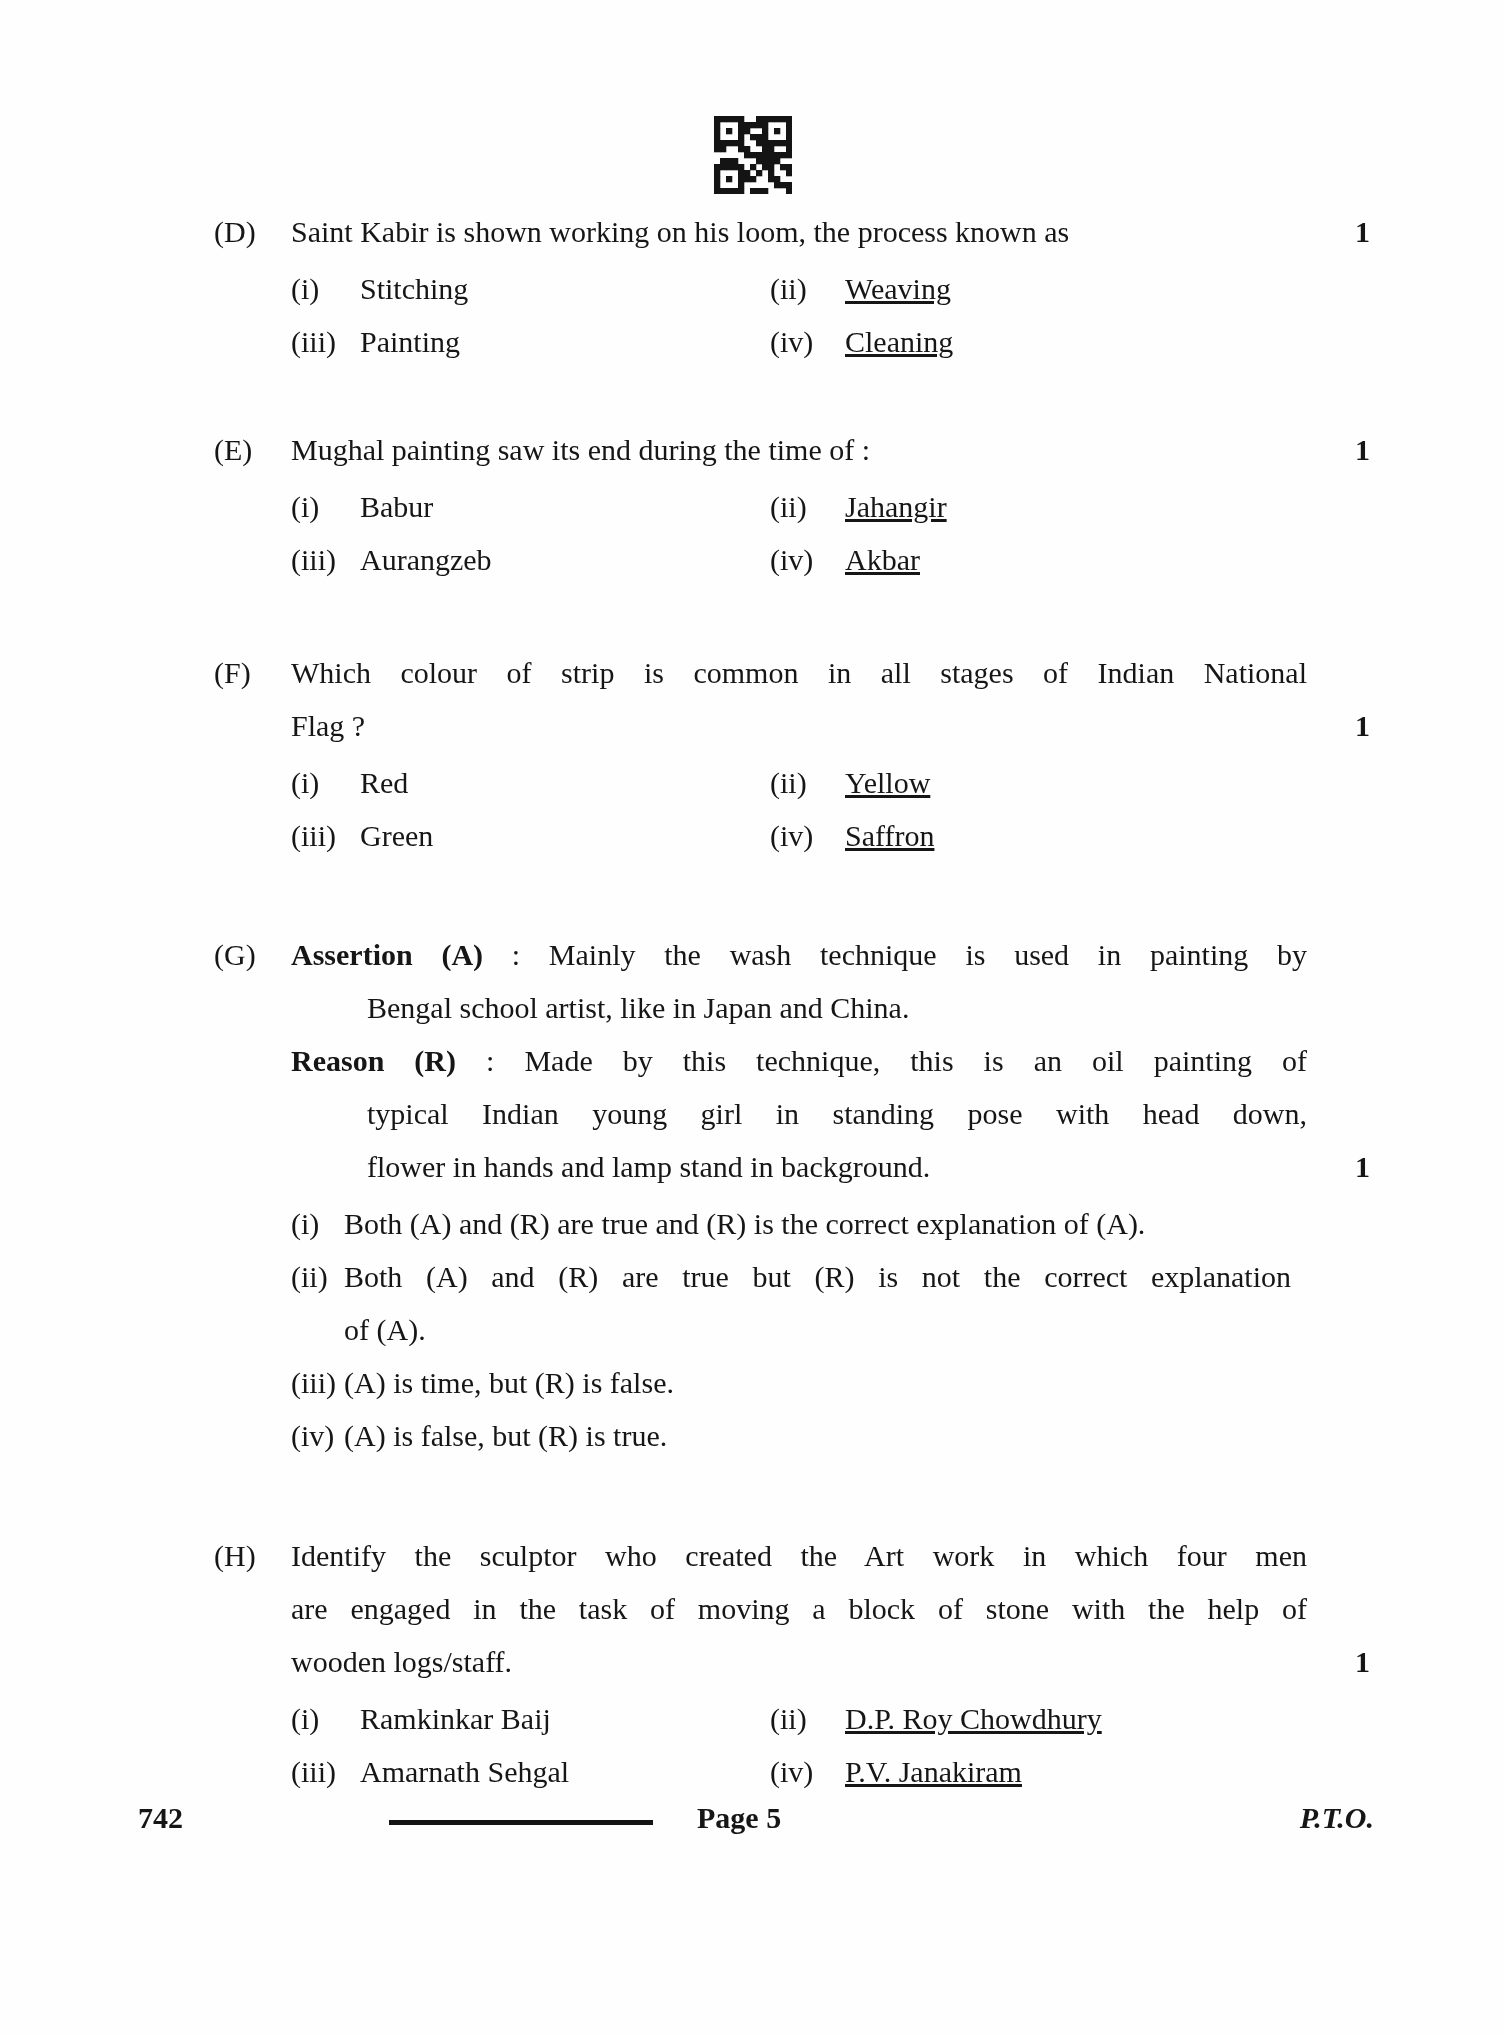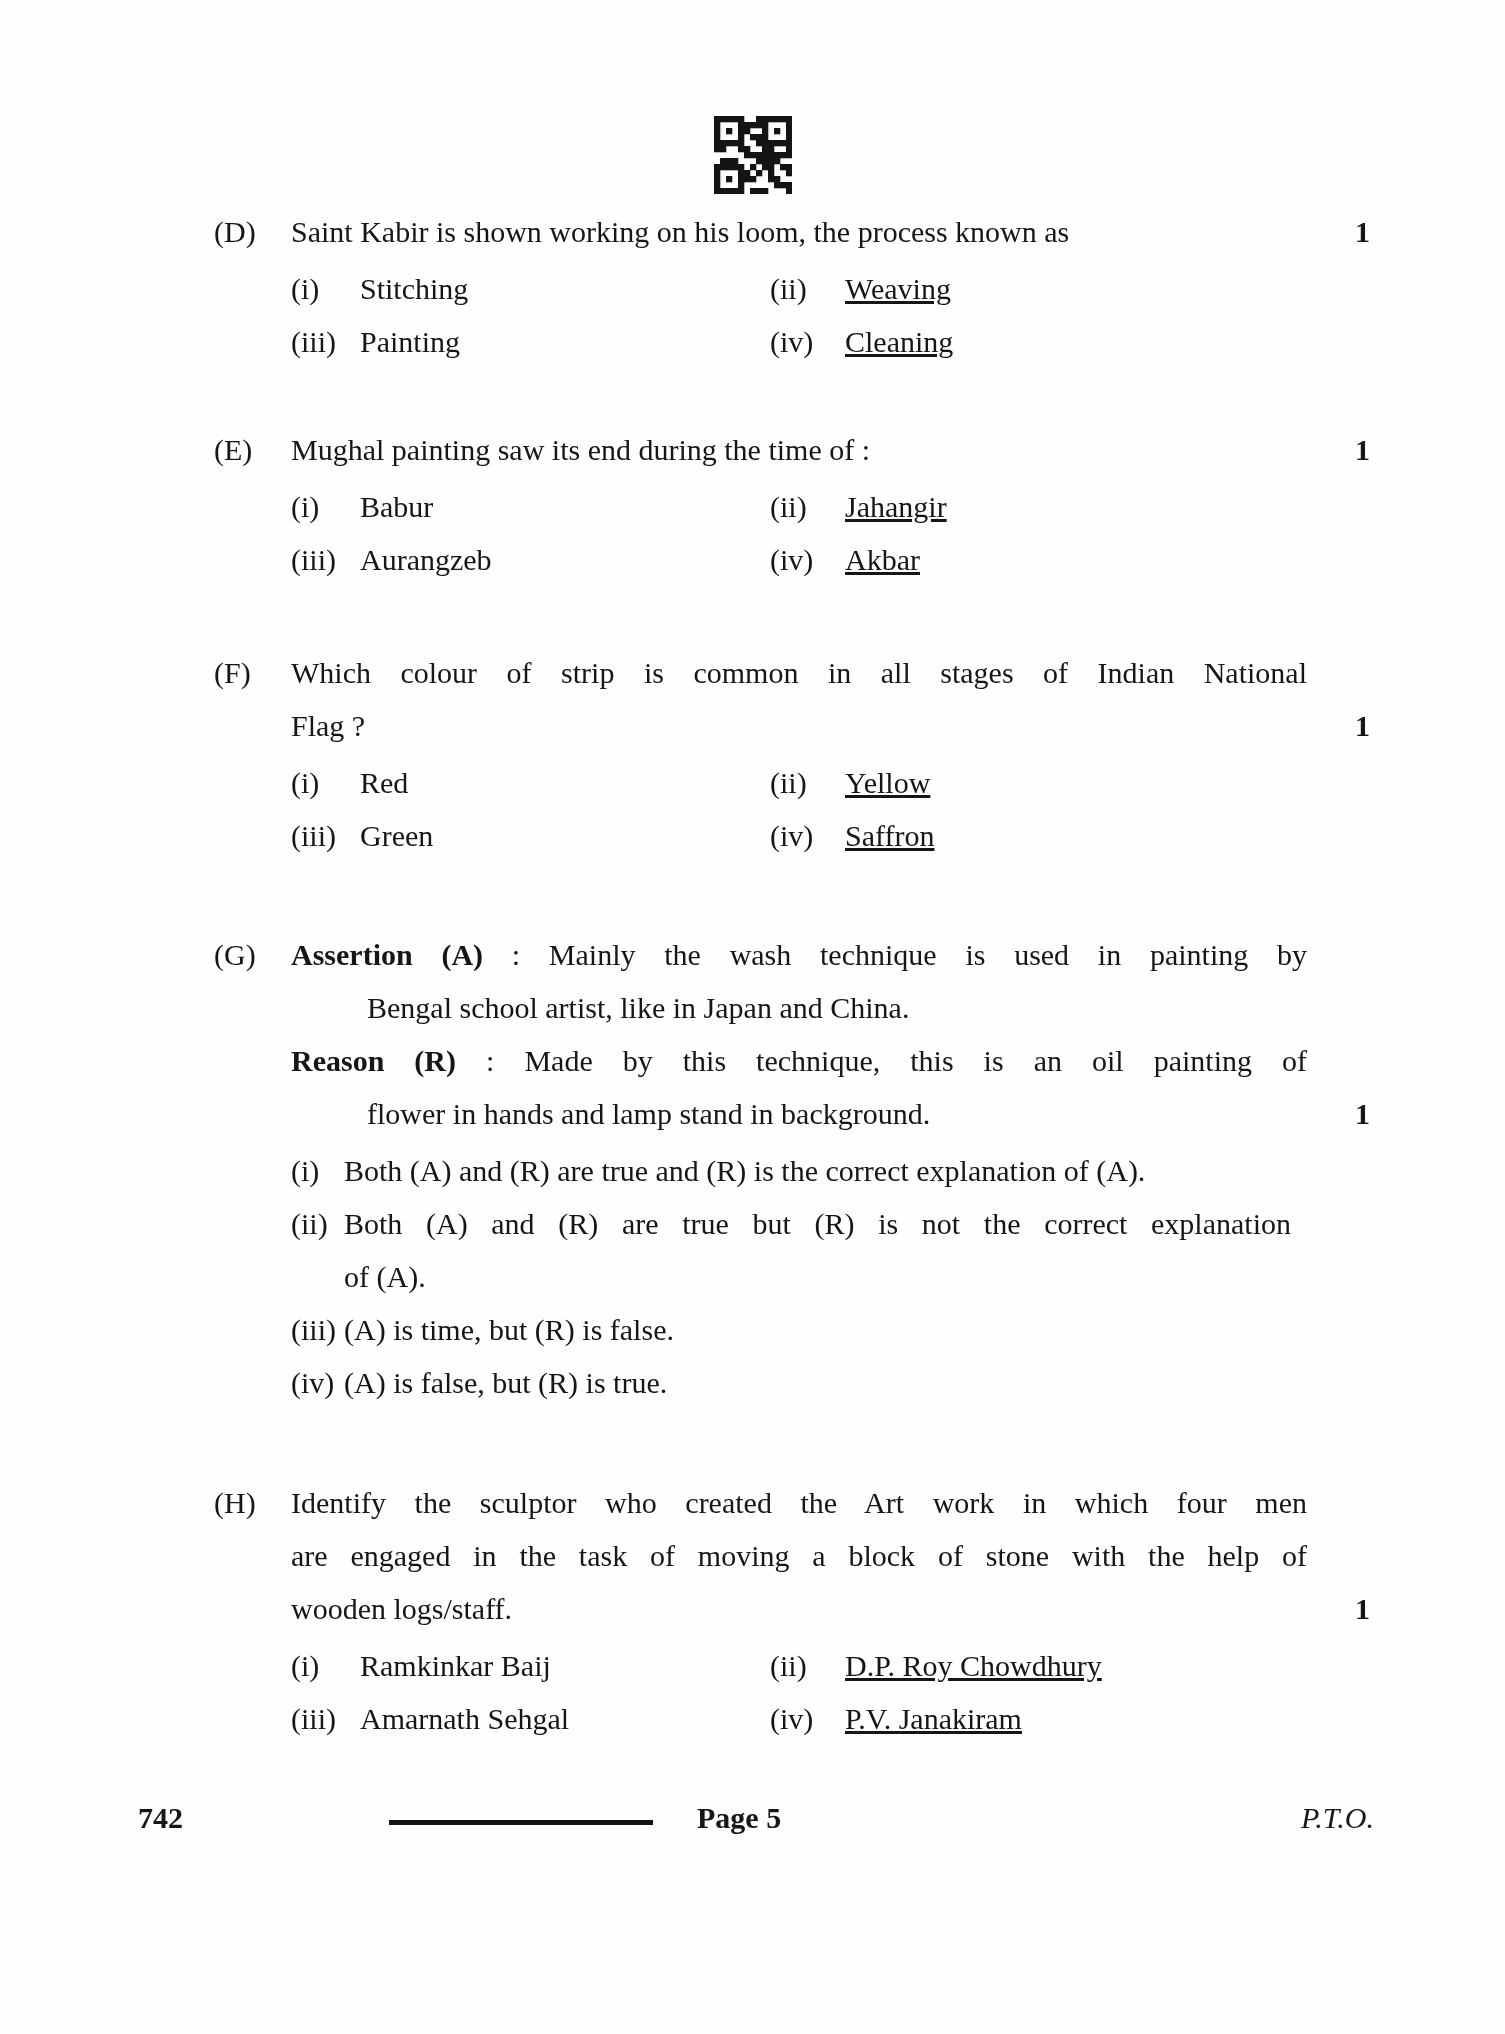--- a/index.html
+++ b/index.html
@@ -27,21 +27,21 @@
   .gl{height:53px;line-height:53px;white-space:nowrap;}
   .gl.j{white-space:normal;text-align:justify;text-align-last:justify;}
   
   .q.qE{margin-top:55px;}  .q.qF{margin-top:60px;}
   .q.qG{margin-top:66px;}  .q.qH{margin-top:67px;}
   
   .f742{position:absolute;left:138px;top:1798px;height:40px;line-height:40px;font-weight:bold;}
   .frule{position:absolute;left:389px;top:1820px;width:264px;height:5px;background:#141414;}
   .fpage{position:absolute;left:697px;top:1798px;height:40px;line-height:40px;font-weight:bold;}
   .fpto{position:absolute;right:131px;top:1798px;height:40px;line-height:40px;
-        font-weight:normal;font-style:italic;}
+        font-weight:bold;font-style:italic;}
   .qr{position:absolute;left:714px;top:116px;width:78px;height:78px;}
 </style>
 </head>
 <body>
 
 <div class="page">
 
   <svg class="qr" viewBox="0 0 13 13" xmlns="http://www.w3.org/2000/svg">
       <rect x="0" y="0" width="1.05" height="1.05" fill="#141414"></rect>
       <rect x="1" y="0" width="1.05" height="1.05" fill="#141414"></rect>
@@ -207,20 +207,21 @@
             </div>
           </div>
         </div>
       </div>
       <div class="q qG">
         <span class="qlabel">(G)</span>
         <div class="qbody">
           <div class="line j"><span class="b">Assertion (A)</span><span> : Mainly the wash technique is used in painting by</span></div>
           <div class="line cont"><span>Bengal school artist, like in Japan and China.</span></div>
           <div class="line j"><span class="b">Reason (R)</span><span> : Made by this technique, this is an oil painting of</span></div>
+          <div class="line j cont"><span>typical Indian young girl in standing pose with head down,</span></div>
           <div class="line cont"><span>flower in hands and lamp stand in background.</span><span class="mark">1</span></div>
           <div class="opts">
             <div class="lrow">
               <span class="num">(i)</span>
               <div class="lbody">
                 <div class="gl">Both (A) and (R) are true and (R) is the correct explanation of (A).</div>
               </div>
             </div>
             <div class="lrow">
               <span class="num">(ii)</span>

